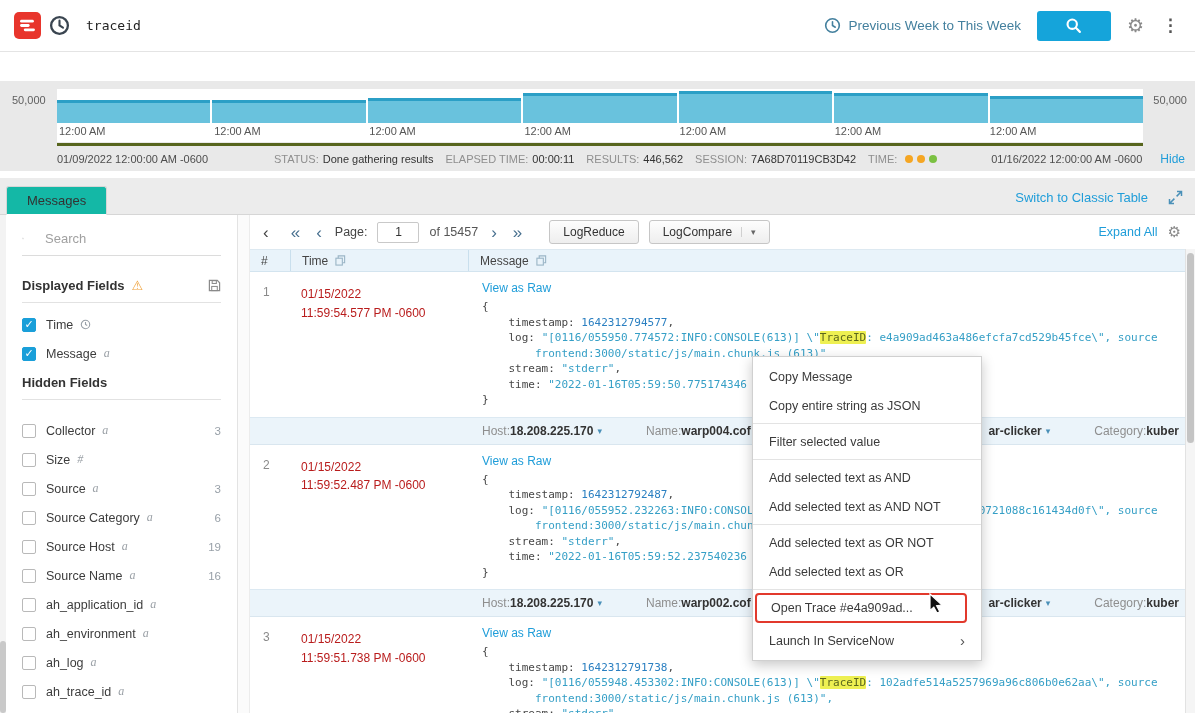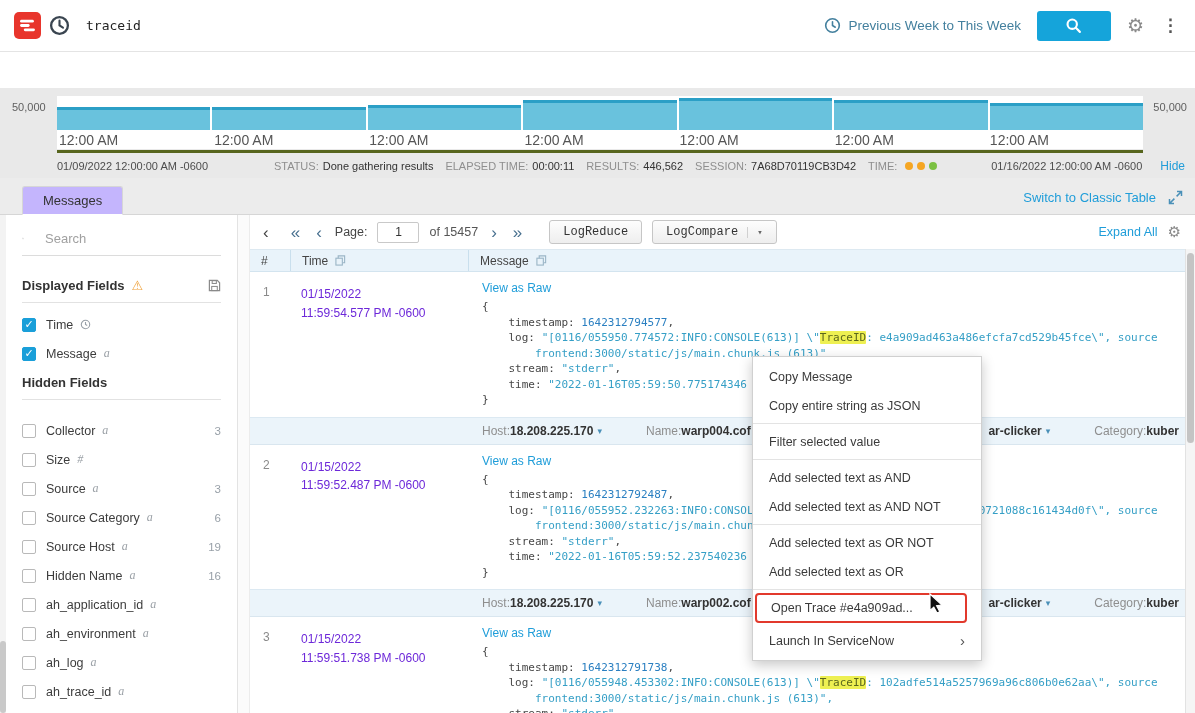--- a/index.html
+++ b/index.html
@@ -12,42 +12,42 @@
 .logo{width:27px;height:27px;background:#e8352c;border-radius:5px;display:flex;align-items:center;justify-content:center;flex-shrink:0}
 .hist-ico{margin-left:8px;display:flex;align-items:center}
 .query{font-family:"DejaVu Sans Mono",monospace;font-size:13px;color:#222;margin-left:16px}
 .topbar-right{margin-left:auto;display:flex;align-items:center;gap:16px}
 .timerange{display:flex;align-items:center;gap:7px;color:#44809e;font-size:13.5px;cursor:pointer}
 .search-btn{width:74px;height:30px;background:#15a4da;border:none;border-radius:3px;display:flex;align-items:center;justify-content:center;cursor:pointer}
 .gear{font-size:19px;color:#8a8a8a;cursor:pointer;line-height:1}
 .kebab{font-size:17px;color:#555;font-weight:bold;cursor:pointer;line-height:1;padding:0 2px}
 
 
-.band{position:absolute;top:88px;left:0;width:100%;height:90px;background:#e9e9e9}
+.band{position:absolute;top:81px;left:0;width:100%;height:90px;background:#e9e9e9}
 .ylab{position:absolute;top:13px;font-size:11px;color:#5f5f5f}
 .yleft{left:12px}
 .yright{right:8px}
 .plot{position:absolute;left:57px;width:1086px;top:8px;height:53px;background:#fff}
 .bars{position:absolute;left:0;right:0;top:0;bottom:19px;display:flex;align-items:flex-end;gap:2px}
 .bar{flex:1}
 .xlabels{position:absolute;left:0;right:0;bottom:3px;height:14px;display:flex}
-.xlabel{flex:1;font-size:14px;color:#555;padding-left:2px}
+.xlabel{flex:1;font-size:11px;color:#555;padding-left:2px}
 .greenline{position:absolute;left:57px;width:1086px;top:62px;height:3px;background:#57651d}
 .statusrow{position:absolute;left:57px;right:10px;top:68px;height:20px;display:flex;align-items:center;font-size:11px}
 .rangelab{color:#4d4d4d}
 .status-center{flex:1;display:flex;align-items:center;justify-content:center}
 .s-label{color:#8e8e8e;margin:0 4px 0 12px}
 .s-value{color:#333}
 .dot{display:inline-block;width:8px;height:8px;border-radius:50%;margin-left:4px}
 .hide-link{color:#1f9dd9;margin-left:18px;font-size:12px;cursor:pointer;text-decoration:none}
 
 
 .tabbar{position:absolute;top:178px;left:0;right:0;height:37px;background:#ececec;border-bottom:1px solid #d6d6d6;display:flex;align-items:flex-end}
-.tab{margin-left:22px;height:29px;margin-bottom:-1px;background:#c4b5fd;border:1px solid #d6d6d6;border-bottom:1px solid #fff;border-radius:3px 3px 0 0;padding:12px 20px;display:flex;align-items:center;font-size:13px;color:#333;cursor:pointer}
-.tab-right{margin-left:auto;display:flex;align-items:center;gap:12px;padding:0 12px 9px 0}
+.tab{margin-left:6px;height:29px;margin-bottom:-1px;background:#14b8a6;border:1px solid #d6d6d6;border-bottom:1px solid #fff;border-radius:3px 3px 0 0;padding:12px 20px;display:flex;align-items:center;font-size:13px;color:#333;cursor:pointer}
+.tab-right{margin-left:auto;display:flex;align-items:center;gap:20px;padding:0 12px 9px 0}
 .switch-link{color:#1f9dd9;font-size:13px;cursor:pointer;text-decoration:none}
 .expand-ico{cursor:pointer}
 
 
 .main{position:absolute;top:215px;left:0;right:0;bottom:0;background:#fff;display:flex}
 .sidebar{width:237px;flex-shrink:0;position:relative;padding-top:14px;overflow:hidden}
 .gutter{width:13px;flex-shrink:0;background:#fbfbfb;border-left:1px solid #e3e3e3;border-right:1px solid #ececec}
 .content{flex:1;position:relative;background:#fff;overflow:hidden;min-width:0}
 
 
@@ -69,35 +69,35 @@
 .fmark-ico{margin-left:7px;display:flex;align-items:center}
 .fcount{margin-left:auto;color:#98a0a8;font-size:11.5px}
 
 
 .toolbar{position:absolute;top:0;left:0;right:0;height:34px;display:flex;align-items:center;padding:0 10px;gap:10px;background:#fff}
 .nav{font-size:17px;color:#48708f;cursor:pointer;line-height:1;padding:0 3px}
 .navdark{color:#444;margin-right:6px}
 .plabel{color:#444;font-size:12.5px}
 .page-input{width:42px;height:21px;border:1px solid #c9c9c9;border-radius:2px;text-align:center;font-size:12px;color:#333;font-family:"Liberation Sans",sans-serif}
 .ptotal{color:#555;font-size:12.5px}
-.gbtn{height:24px;padding:0 13px;border:1px solid #c6c6c6;border-radius:3px;background:linear-gradient(#fdfdfd,#eeeeee);font-size:12px;color:#333;display:flex;align-items:center;cursor:pointer;font-family:Liberation Mono, monospace}
+.gbtn{height:24px;padding:0 13px;border:1px solid #c6c6c6;border-radius:3px;background:linear-gradient(#fdfdfd,#eeeeee);font-size:12px;color:#333;display:flex;align-items:center;cursor:pointer;font-family:Liberation Sans, sans-serif}
 .gbtn:first-of-type{margin-left:14px}
 .lc-caret{color:#666;font-size:9px;margin-left:9px;padding-left:9px;border-left:1px solid #d0d0d0}
 .expand-all{margin-left:auto;color:#1f9dd9;font-size:12.5px;cursor:pointer;text-decoration:none}
 .tgear{color:#8a8a8a;font-size:15px;cursor:pointer;margin-right:4px}
 
 
 .table{position:absolute;top:34px;left:0;right:10px;bottom:0;overflow:hidden}
 .thead{display:grid;grid-template-columns:40px 178px 1fr;height:23px;background:#e9f3fa;border-top:1px solid #dde9f1;border-bottom:1px solid #d3e4ef;align-items:center;color:#444;font-size:12px}
 .th{display:flex;align-items:center;gap:7px;padding-left:11px;height:100%}
 .th+.th{border-left:1px solid #c9dfed}
 .copy-ico{cursor:pointer}
 .trow{display:grid;grid-template-columns:40px 178px 1fr;border-bottom:1px solid #d9e6ef;background:#fff}
 .c-num{padding:13px 0 0 13px;color:#8a8a8a;font-size:12px}
-.c-time{padding:13px 8px 0 11px;font-size:12px;color:#6d28d9;line-height:1.55}
+.c-time{padding:13px 8px 0 11px;font-size:12px;color:#b91c1c;line-height:1.55}
 .c-msg{padding:9px 4px 9px 14px;min-width:0;overflow:hidden}
 .viewraw{color:#1f9dd9;font-size:12px;text-decoration:none;display:inline-block;margin-bottom:4px;cursor:pointer}
 .json{font-family:"DejaVu Sans Mono",monospace;font-size:11px;line-height:15.5px;white-space:pre;overflow:hidden;color:#474747}
 .jline{white-space:pre}
 .jp{color:#474747}
 .jn{color:#2a7fc1}
 .js{color:#359fc6}
 .jh{background:#eef052;color:#5a661c;border-radius:1px}
 .meta{grid-column:1/-1;display:flex;align-items:center;background:#ebf4fa;border-top:1px solid #dcE9f2;height:27px;padding:0 6px 0 232px;font-size:12px;overflow:hidden}
 .mgroup{display:flex;gap:44px;flex-shrink:0}
@@ -281,21 +281,21 @@
             <span class="fcount" data-name="field-count">6</span>
           </div>
           <div class="frow" data-name="field-row">
             <span class="cb" data-name="field-checkbox"></span>
             <span class="flabel" data-name="field-label">Source Host</span>
             <span class="fmark" data-name="field-type-marker">a</span>
             <span class="fcount" data-name="field-count">19</span>
           </div>
           <div class="frow" data-name="field-row">
             <span class="cb" data-name="field-checkbox"></span>
-            <span class="flabel" data-name="field-label">Hidden Name</span>
+            <span class="flabel" data-name="field-label">Source Name</span>
             <span class="fmark" data-name="field-type-marker">a</span>
             <span class="fcount" data-name="field-count">16</span>
           </div>
           <div class="frow" data-name="field-row">
             <span class="cb" data-name="field-checkbox"></span>
             <span class="flabel" data-name="field-label">ah_application_id</span>
             <span class="fmark" data-name="field-type-marker">a</span>
             <span class="fcount" data-name="field-count"></span>
           </div>
           <div class="frow" data-name="field-row">

